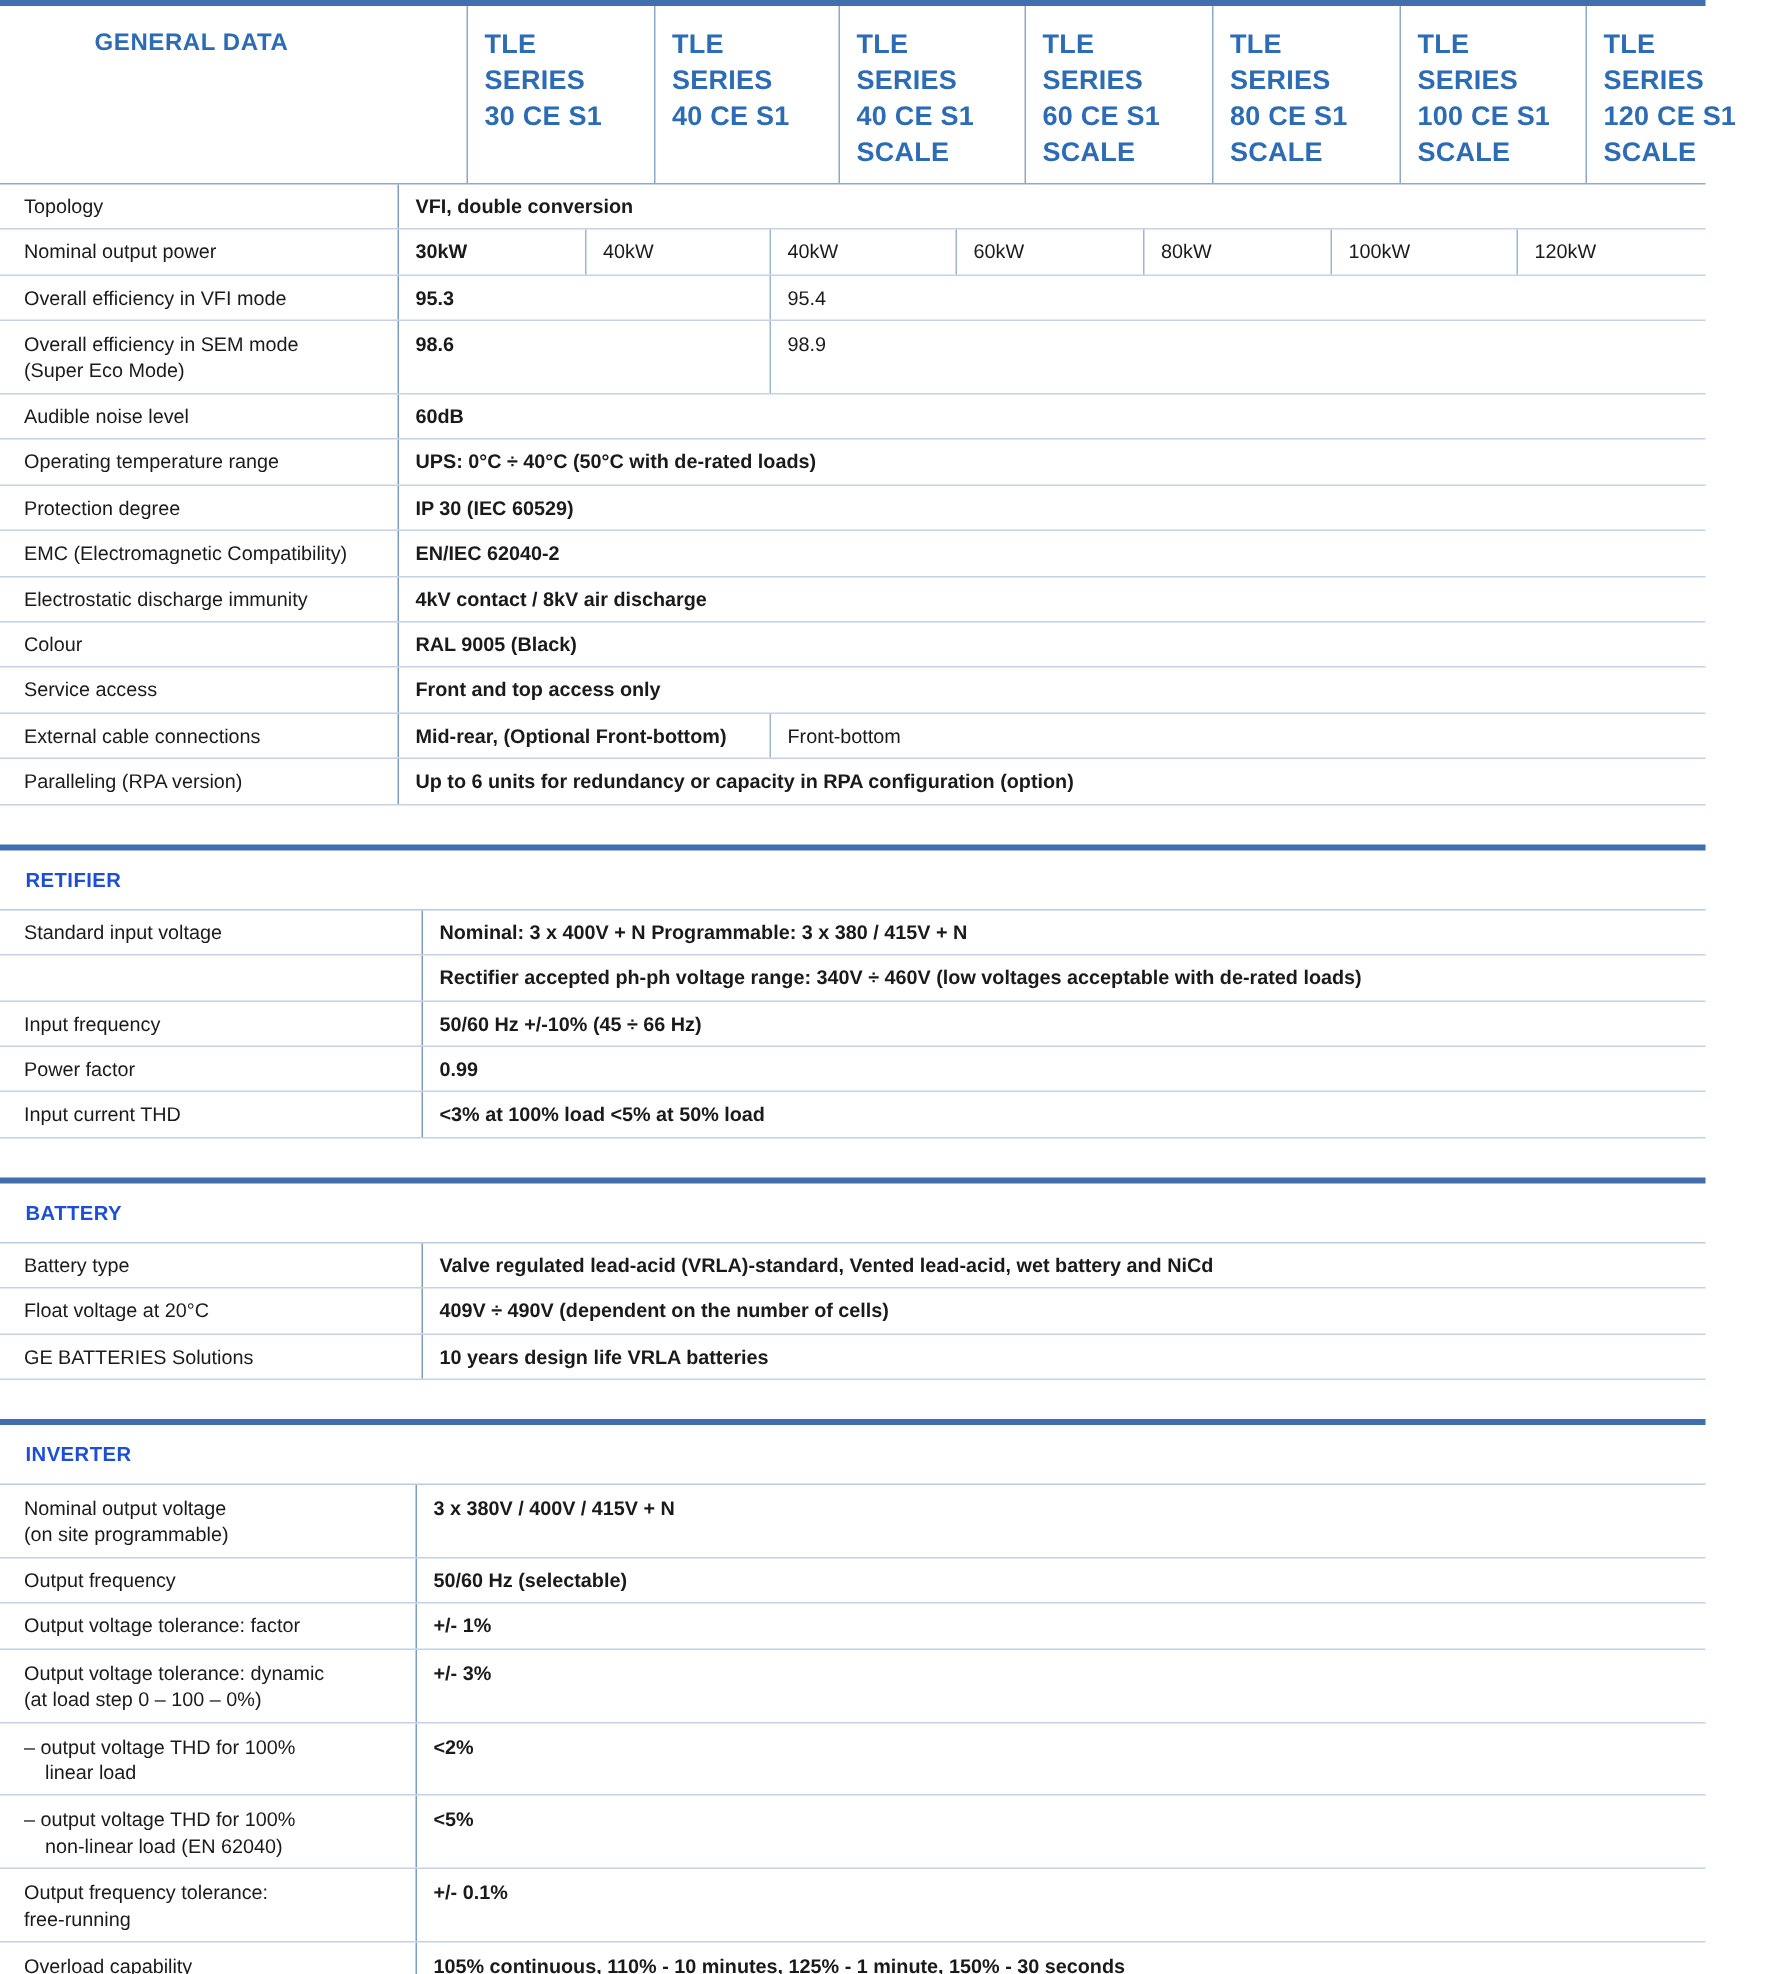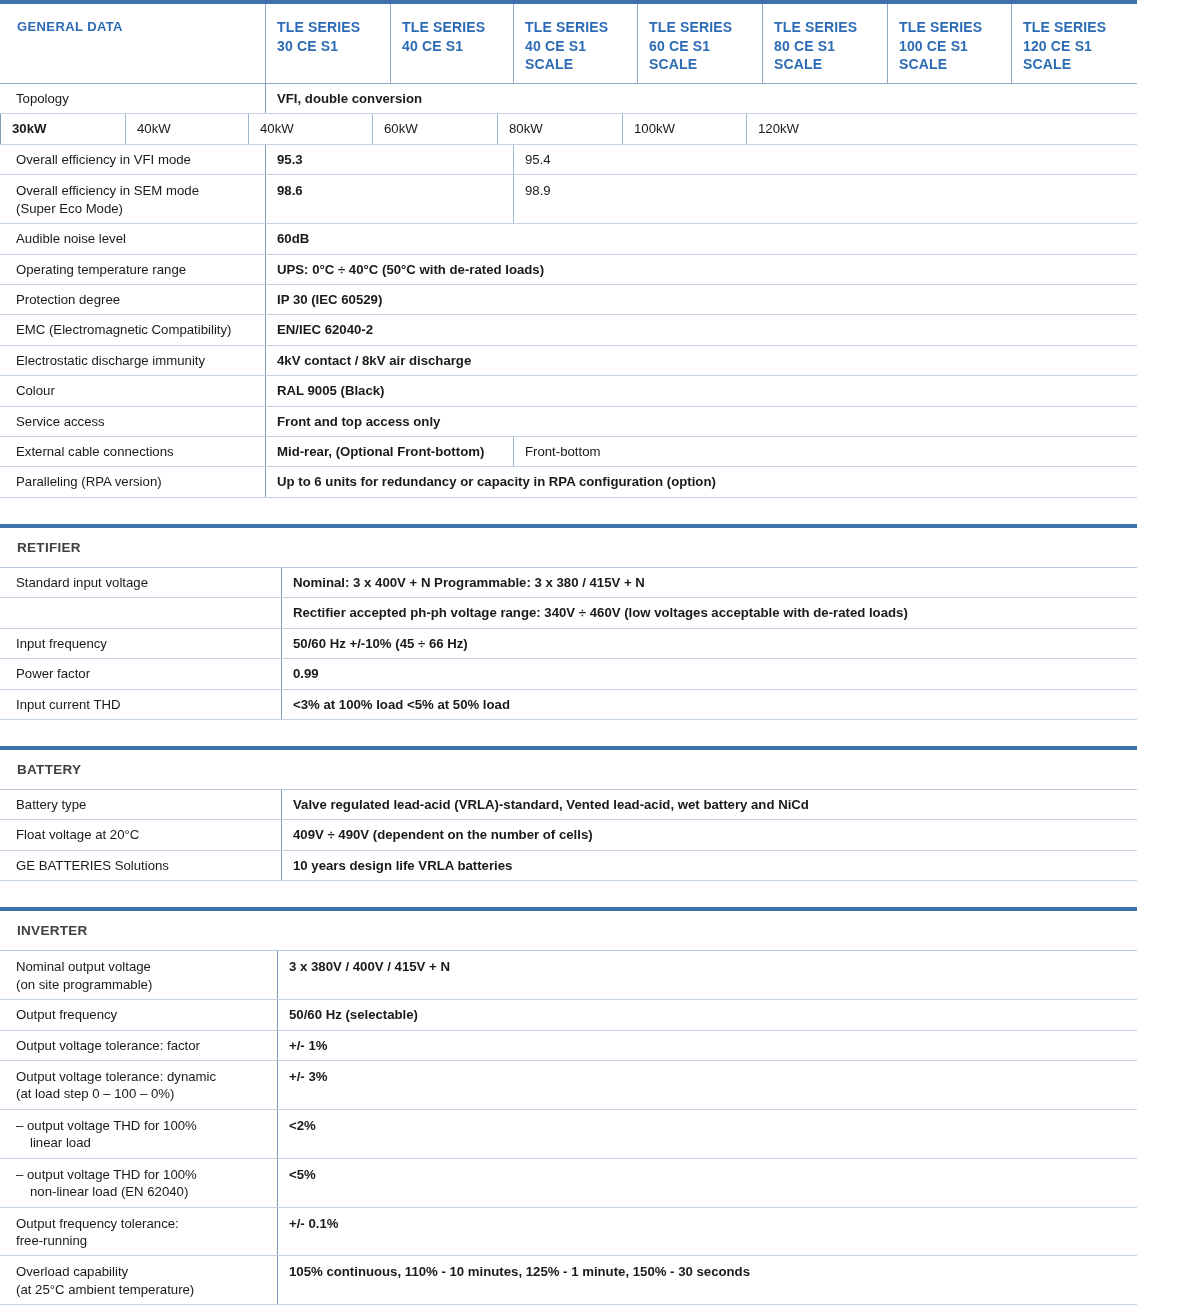--- a/index.html
+++ b/index.html
@@ -32,42 +32,43 @@
   .sec-title-row {
     height: 40px;
     display: flex;
     align-items: center;
     border-bottom: 1px solid #b9c9de;
   }
   .sec-title {
     font-size: 13.5px;
     font-weight: bold;
     letter-spacing: 0.3px;
-    color: #404040;
+    color: #1d4ed8;
     padding-left: 17px;
   }
 
   
   .hdr-row {
     display: flex;
     border-bottom: 1px solid #90a9c8;
     min-height: 80px;
   }
   .hdr-cell {
-    font-size: 14px;
+    font-size: 18px;
     font-weight: bold;
     color: #2d6cb5;
     line-height: 1.33;
     padding: 14px 9px 8px 11px;
     letter-spacing: 0.15px;
   }
   .hdr-cell.label {
     padding-left: 17px;
     letter-spacing: 0.4px;
-    font-size: 13px;
+    font-size: 16px;
+    margin-left: 46px;
   }
   .hdr-cell + .hdr-cell { border-left: 1px solid #8fa8c7; }
 
   
   .row {
     display: flex;
     border-bottom: 1px solid #c4d2e3;
     min-height: 30px;
     align-items: stretch;
   }
@@ -154,20 +155,21 @@
         <div>SCALE</div>
       </div>
     </div>
 
     <div class="row">
       <div class="cell label c-label">Topology</div>
       <div class="cell vdiv span17">VFI, double conversion</div>
     </div>
 
     <div class="row">
+      <div class="cell label c-label">Nominal output power</div>
       <div class="cell vdiv c1">30kW</div>
       <div class="cell vdiv-light c2">40kW</div>
       <div class="cell vdiv-light c3">40kW</div>
       <div class="cell vdiv-light c4">60kW</div>
       <div class="cell vdiv-light c5">80kW</div>
       <div class="cell vdiv-light c6">100kW</div>
       <div class="cell vdiv-light c7">120kW</div>
     </div>
 
     <div class="row">

